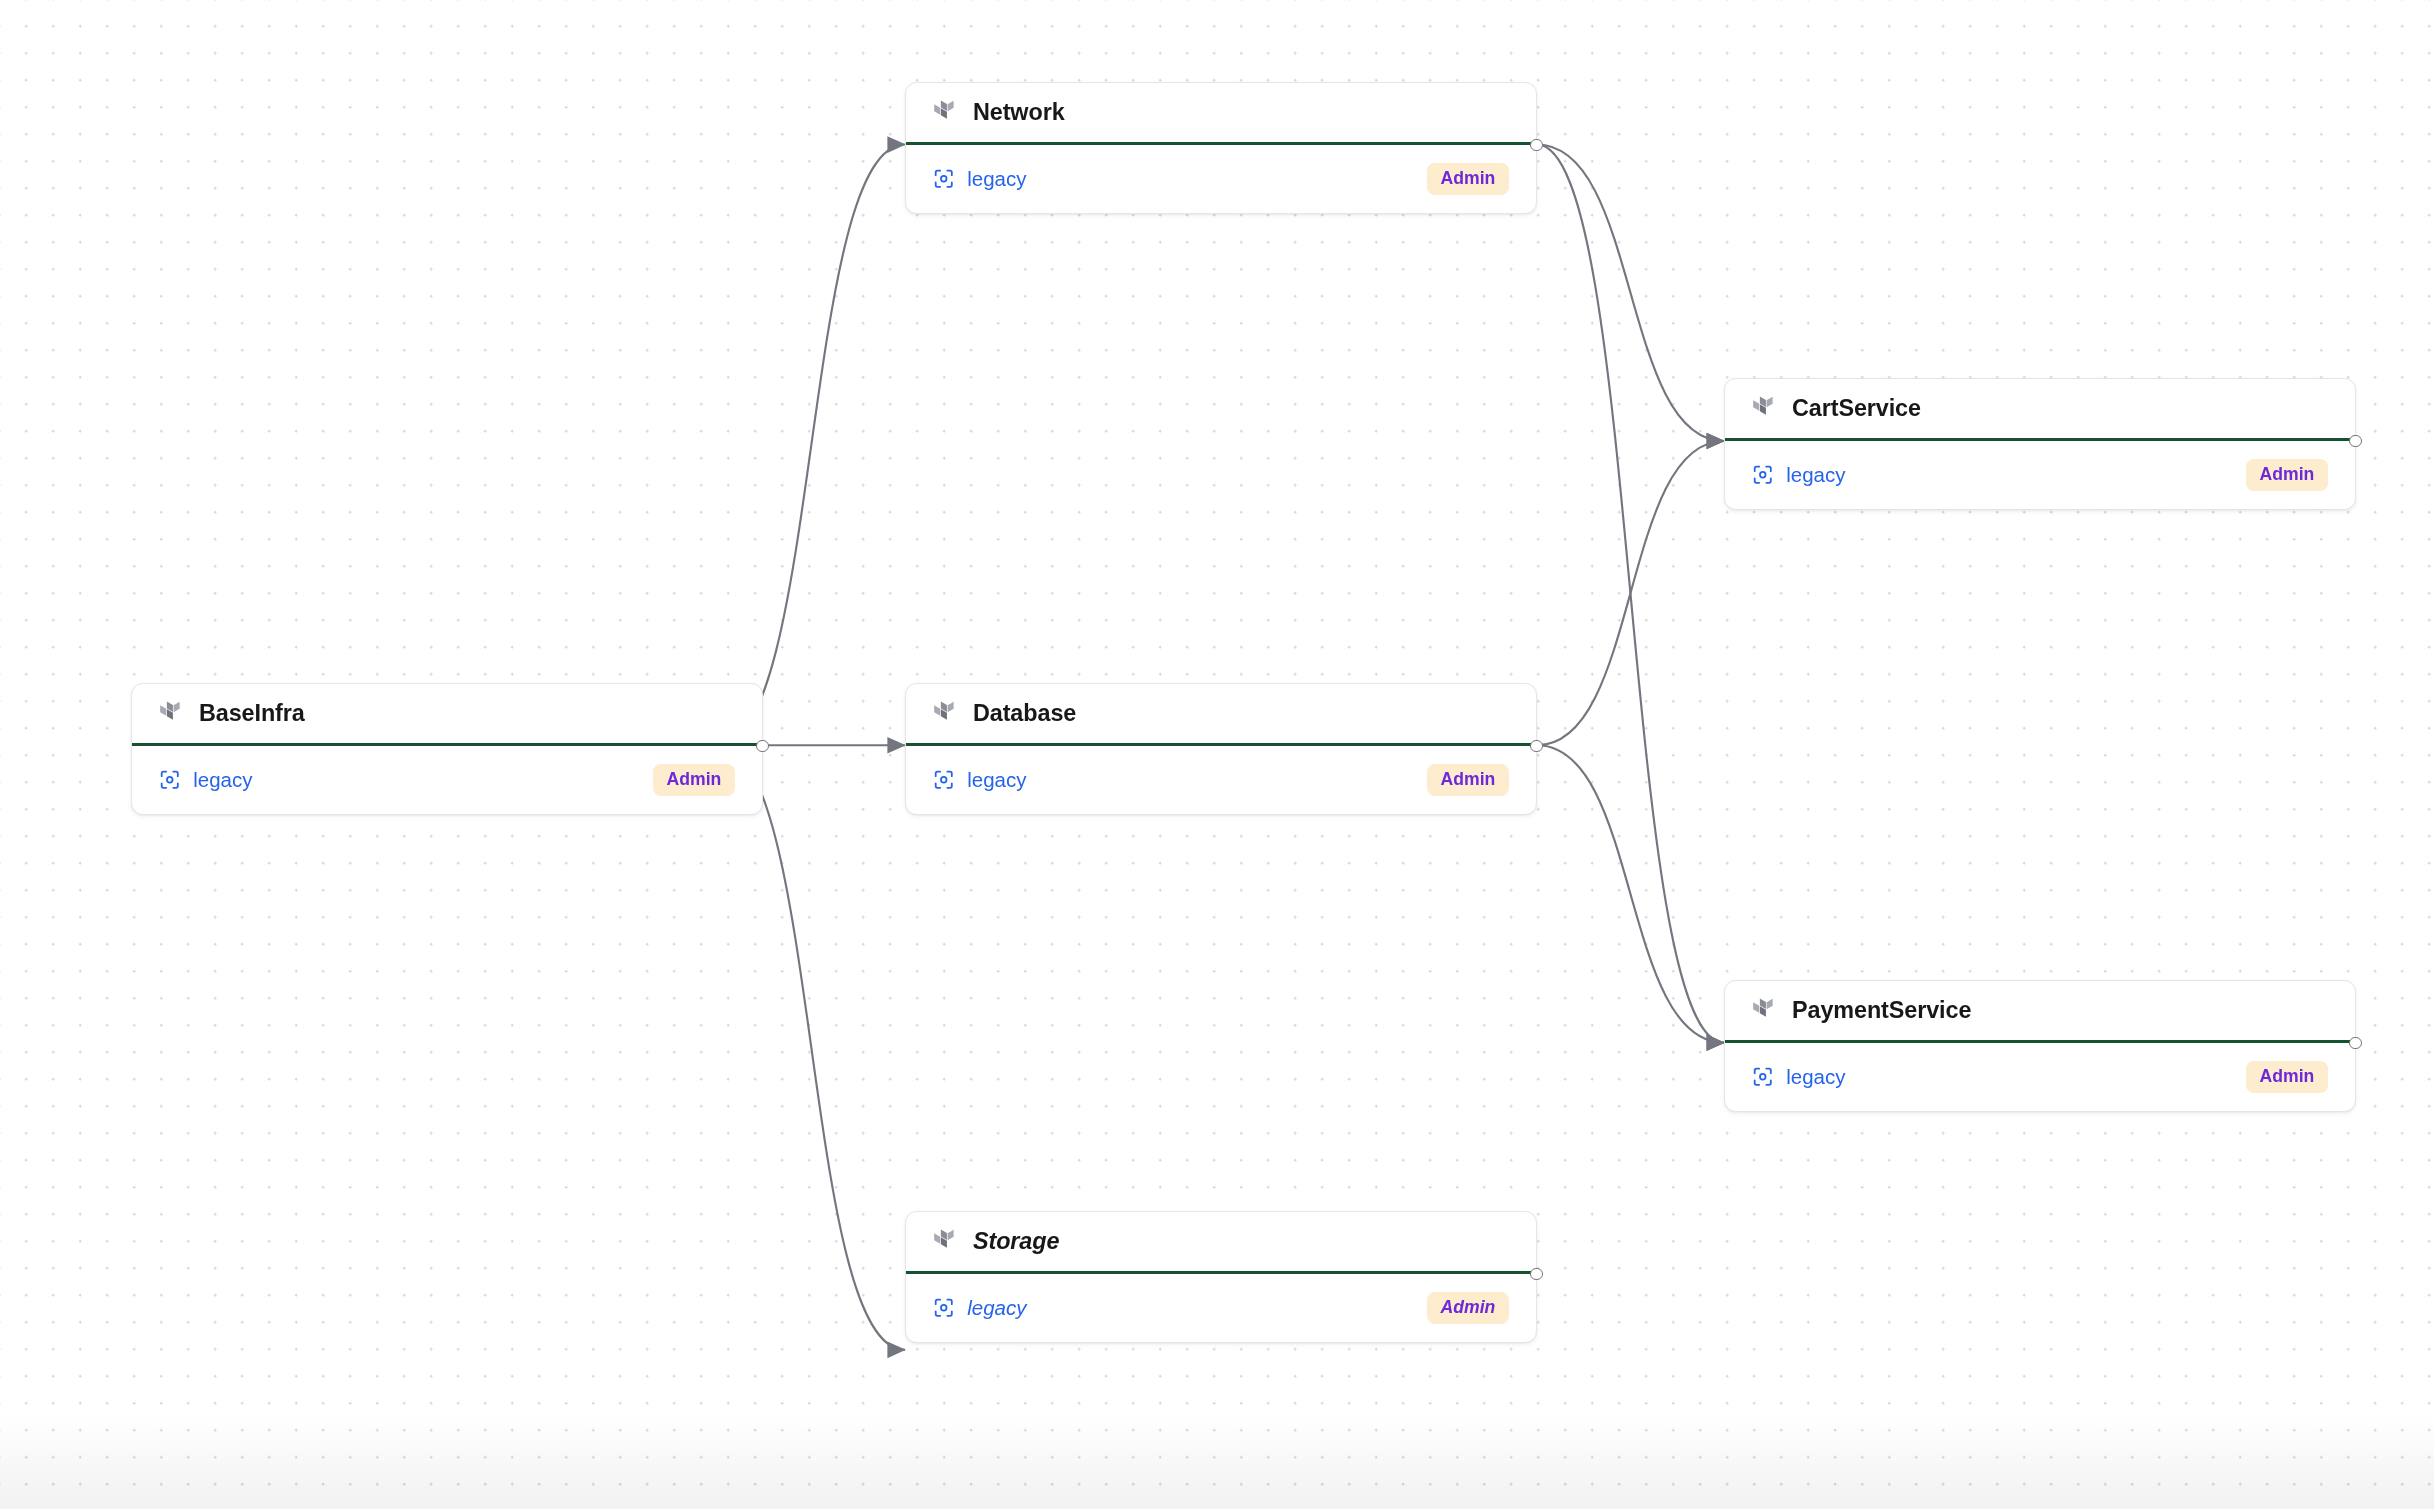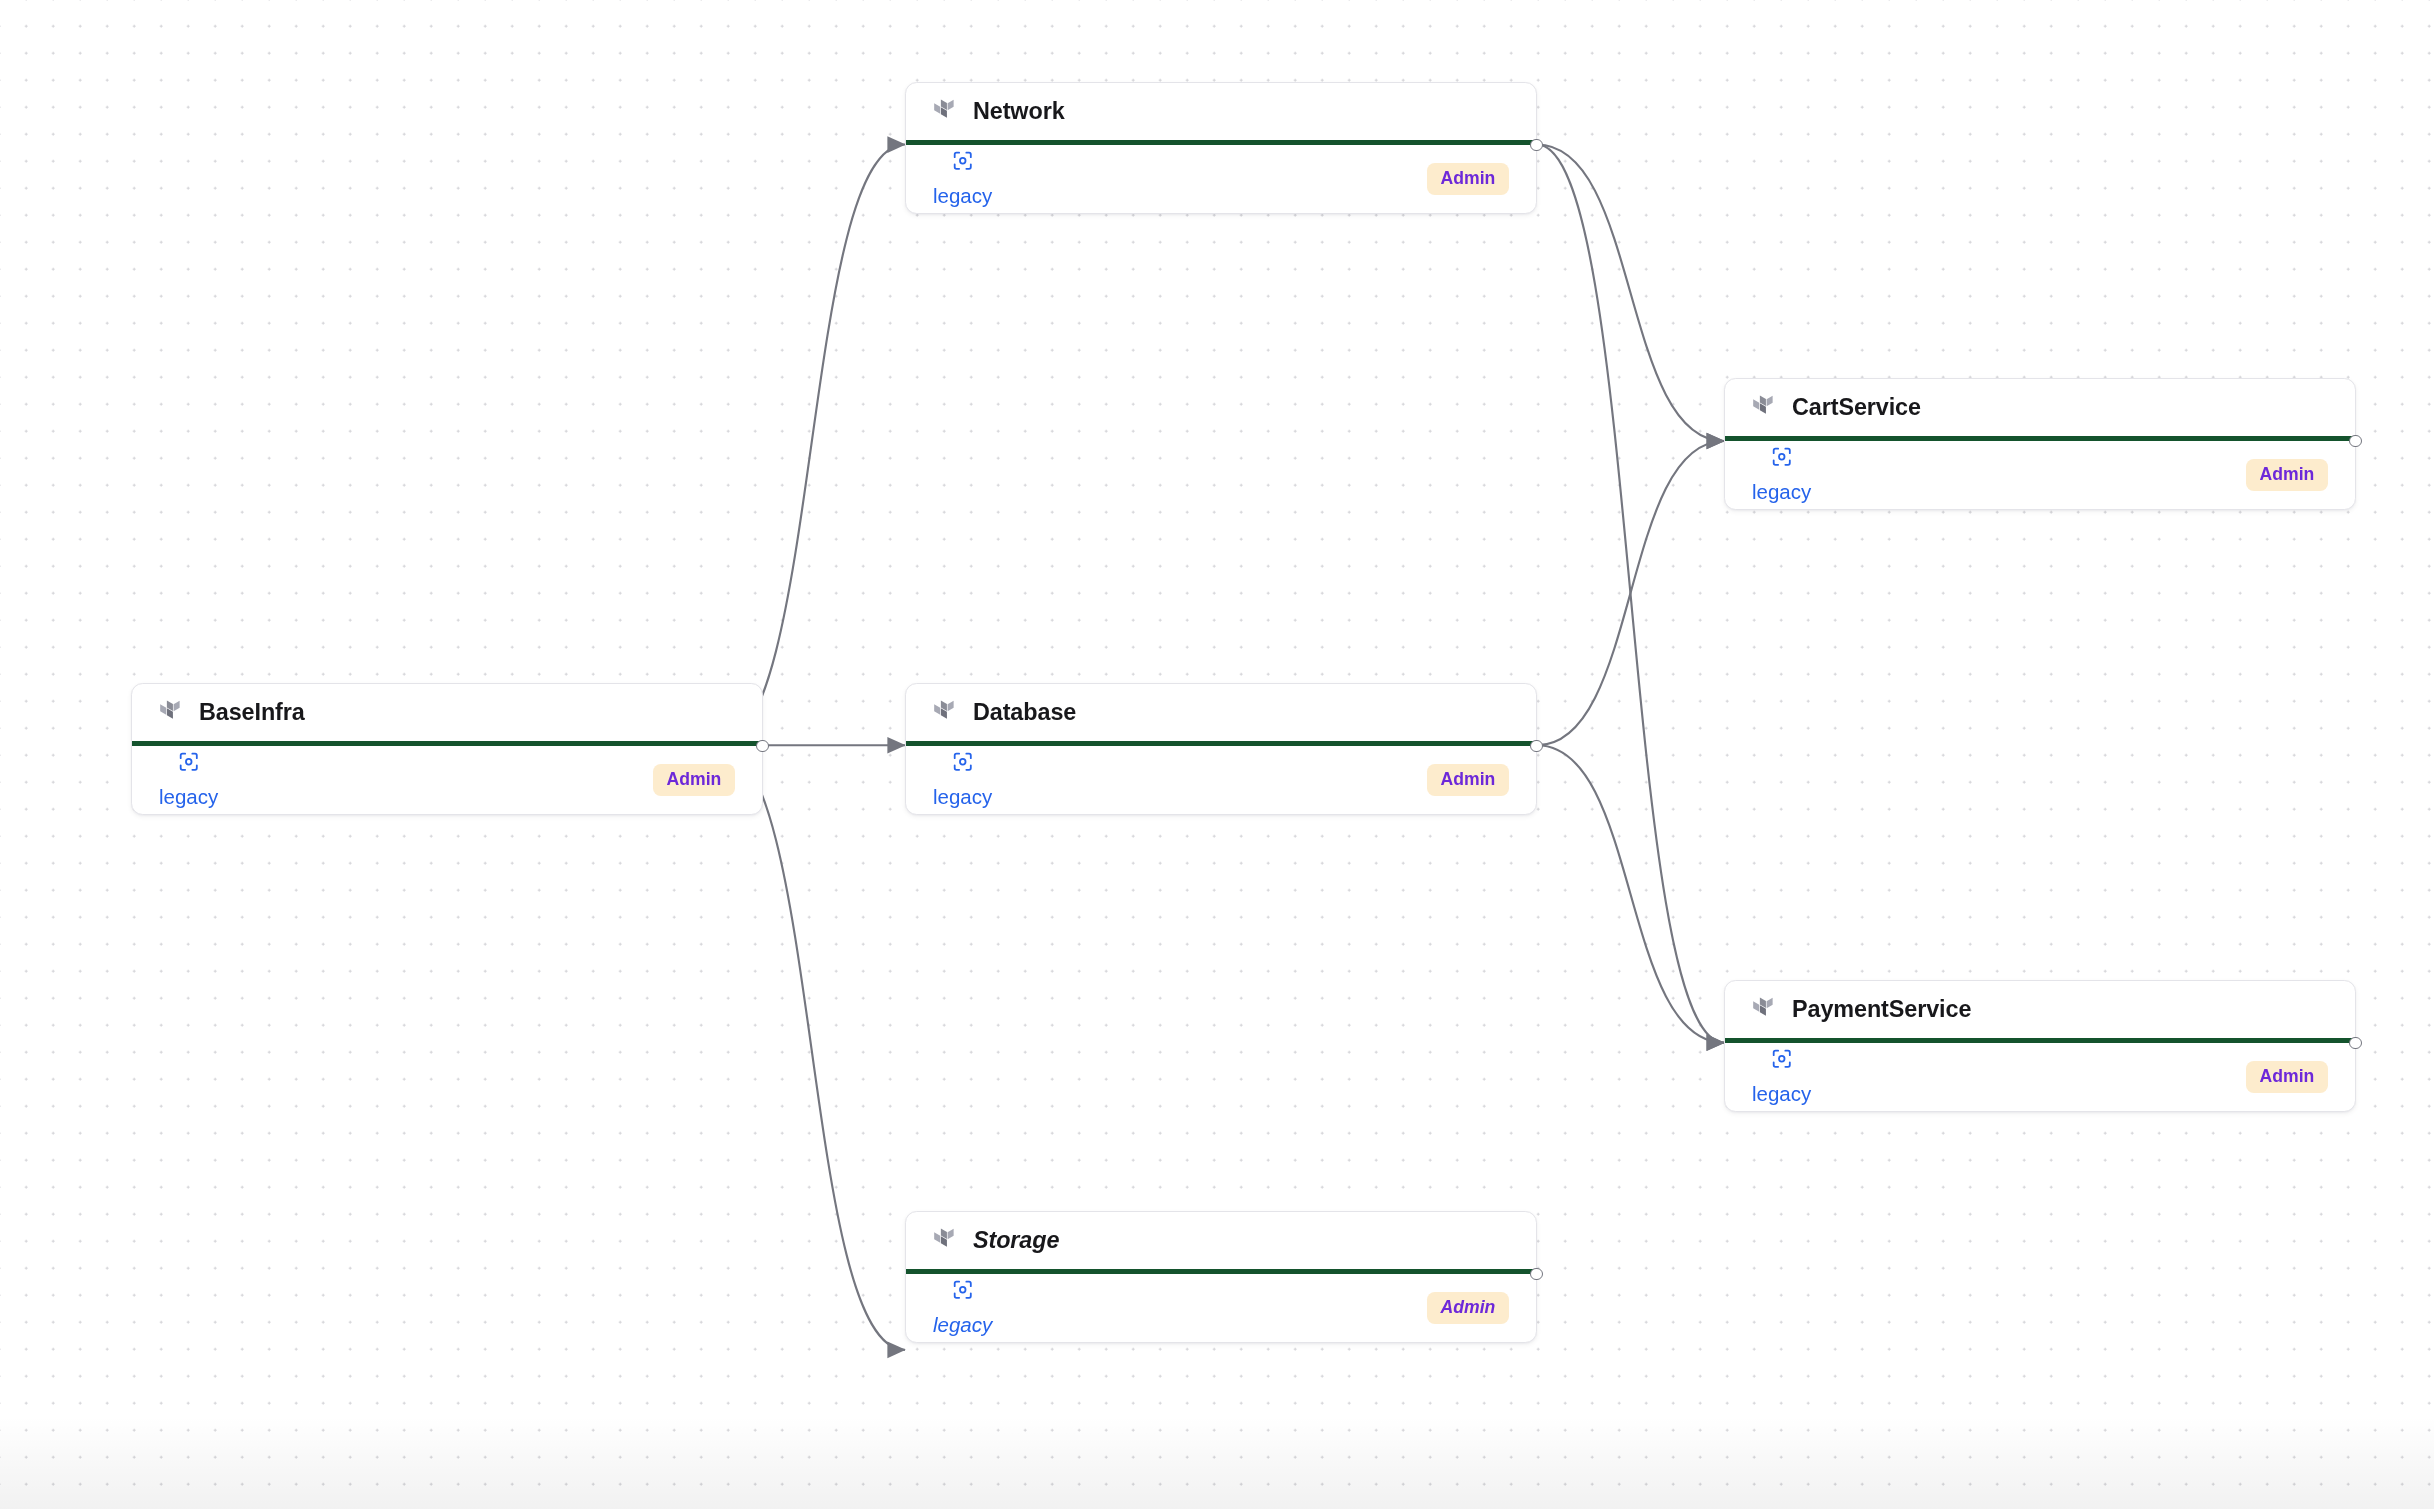--- a/index.html
+++ b/index.html
@@ -39,21 +39,21 @@
     border-radius: 11.7px;
     box-shadow: 0 2px 4.9px rgba(16,24,40,0.055), 0 1px 2px rgba(16,24,40,0.04);
     overflow: visible;
   }
   .node-header {
     height: 62px;
     display: flex;
     align-items: center;
     gap: 17.6px;
     padding: 0 27px;
-    border-bottom: 5px solid #14532d;
+    border-bottom: 3px solid #14532d;
   }
   .tf-icon { width: 22.4px; height: 24.4px; display: block; flex: none; }
   .node-title {
     font-size: 23.4px;
     font-weight: bold;
     color: #18181b;
     letter-spacing: -0.1px;
     white-space: nowrap;
   }
   .node-body {
@@ -64,21 +64,20 @@
     padding: 0 27px;
   }
   .ws-link {
     display: flex;
     align-items: center;
     gap: 12.7px;
     color: #2563eb;
     font-size: 20.5px;
     text-decoration: none;
     cursor: pointer;
-    flex-direction: column;
   }
   .scan-icon { width: 21.5px; height: 21.5px; display: block; flex: none; }
   .badge {
     background: #fdeccd;
     color: #6d28d9;
     font-size: 17.6px;
     font-weight: bold;
     border-radius: 7.8px;
     padding: 6.8px 13.7px;
     line-height: 1;

